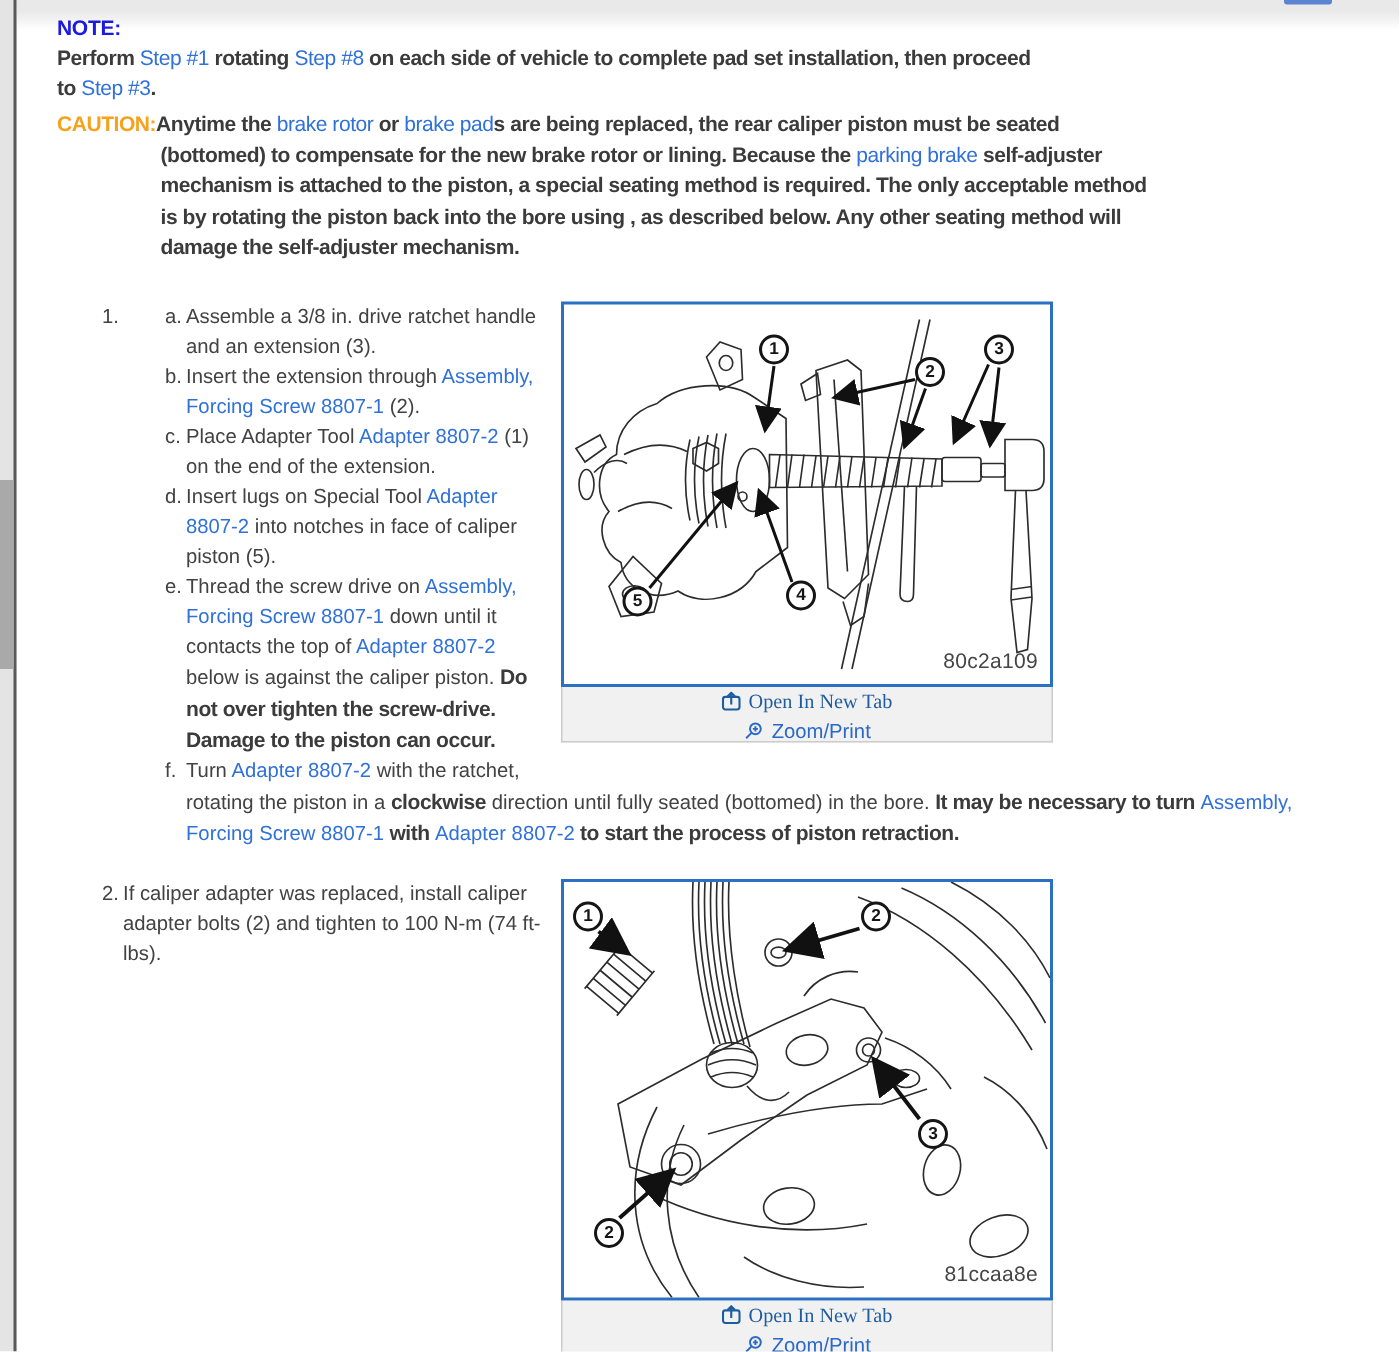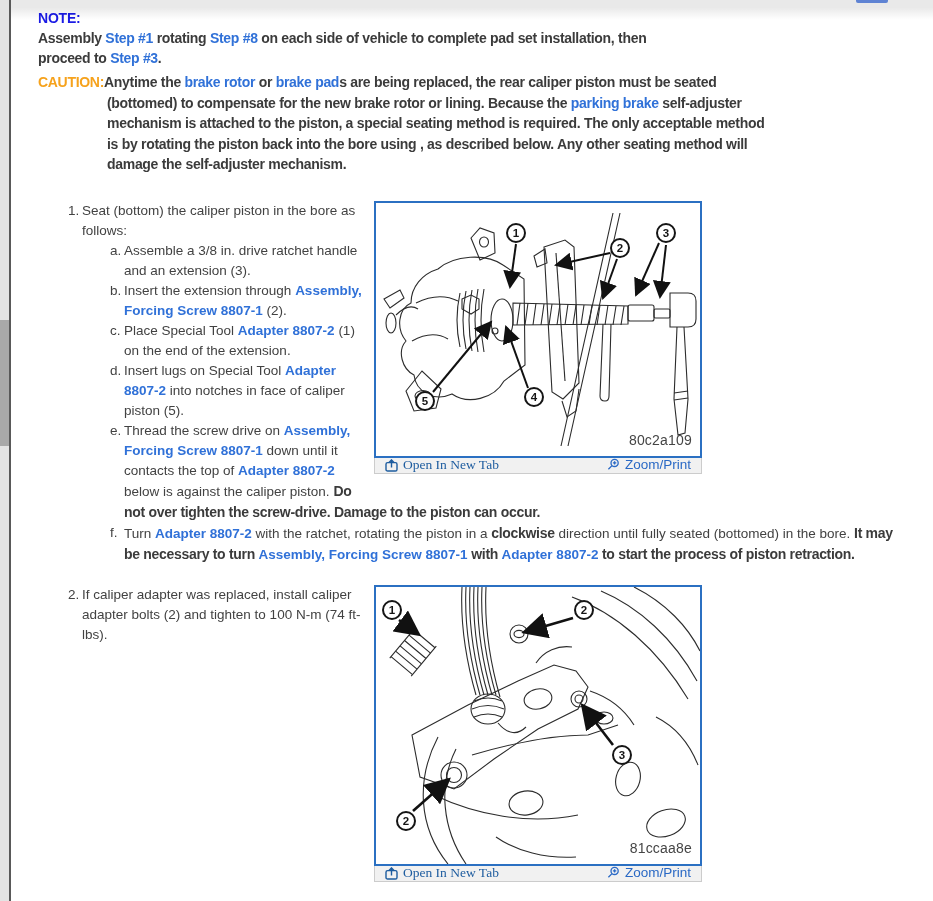--- a/index.html
+++ b/index.html
@@ -16,42 +16,42 @@
   .topfade{position:absolute;left:11px;right:0;top:7px;height:13px;z-index:4;pointer-events:none;
            background:linear-gradient(to bottom,rgba(0,0,0,0.09),rgba(0,0,0,0));}
   .toppill{position:absolute;left:856px;top:0;width:32px;height:3px;background:#5f83d3;
            border-radius:0 0 2px 2px;z-index:6;}
 
   .content{position:absolute;left:38px;top:8px;width:868px;}
 
   .note-label{font-size:14px;font-weight:bold;color:#1b1be5;line-height:20px;letter-spacing:-0.2px;}
   .note-body{font-size:14px;font-weight:bold;color:#3b3b3b;line-height:20px;max-width:664px;
              letter-spacing:-0.3px;}
-  .lnk{color:#3071d8;text-decoration:none;font-weight:bold;cursor:pointer;}
+  .lnk{color:#3071d8;text-decoration:none;font-weight:normal;cursor:pointer;}
   .caution{margin-top:4px;font-size:14px;font-weight:bold;color:#3b3b3b;line-height:20.5px;
            max-width:672px;padding-left:69px;text-indent:-69px;letter-spacing:-0.3px;}
   .caution-label{color:#f6a21c;}
 
   .steps{margin-top:26px;}
   .step{position:relative;font-size:13.5px;color:#424242;line-height:20px;padding-left:44px;}
   .step + .step{margin-top:20px;}
   .step-num{position:absolute;left:30px;top:0;}
   .sub{position:relative;padding-left:42px;}
   .sub-num{position:absolute;left:28px;top:0;}
   .rich strong{font-size:14px;letter-spacing:-0.3px;color:#3b3b3b;}
 
   
   .fig{float:right;width:328px;margin:0 204px 12px 8px;}
   .imgbox{position:relative;box-sizing:border-box;width:328px;border:2px solid #2b70c2;background:#fff;}
   .fig1 .imgbox{height:257px;}
   .fig2 .imgbox{height:281px;}
   .imgbox svg{display:block;}
   .imgbar{box-sizing:border-box;display:flex;justify-content:space-between;align-items:center;
-          width:328px;height:16px;background:#f1f1f1;border:1px solid #cccccc;border-top:none;
-          padding:0 10px;}
+          width:328px;height:37px;background:#f1f1f1;border:1px solid #cccccc;border-top:none;
+          padding:0 10px;flex-direction:column;}
   .imgbar a{display:flex;align-items:center;gap:5px;text-decoration:none;font-size:13.5px;}
   .open-link{color:#1d5c9f;font-family:"Liberation Serif",serif;}
   .zoom-link{color:#2a69c5;}
 
   .callout{position:absolute;width:20px;height:20px;margin-left:-10px;margin-top:-10px;
            box-sizing:border-box;border:2px solid #151515;border-radius:50%;background:#fff;
            color:#151515;font-size:11.5px;font-weight:bold;text-align:center;line-height:16px;z-index:3;}
   .figcode{position:absolute;right:8px;bottom:6px;font-size:14px;color:#454545;letter-spacing:0.2px;}
 </style>
 </head>
@@ -60,21 +60,21 @@
 <div class="gutter">
   <div class="gutter-thumb"></div>
 </div>
 <div class="topbar"></div>
 <div class="topfade"></div>
 <div class="toppill"></div>
 
 <div class="content">
 
   <div class="note-label">NOTE:</div>
-  <div class="note-body rich"><span>Assembly </span><a href="#" class="lnk">Step #1</a><span> rotating </span><a href="#" class="lnk">Step #8</a><span> on each side of vehicle to complete pad set installation, then proceed to </span><a href="#" class="lnk">Step #3</a><span>.</span></div>
+  <div class="note-body rich"><span>Perform </span><a href="#" class="lnk">Step #1</a><span> rotating </span><a href="#" class="lnk">Step #8</a><span> on each side of vehicle to complete pad set installation, then proceed to </span><a href="#" class="lnk">Step #3</a><span>.</span></div>
 
   <div class="caution rich-wrap"><span class="caution-label">CAUTION:</span><span class="rich"><span>Anytime the </span><a href="#" class="lnk">brake rotor</a><span> or </span><a href="#" class="lnk">brake pad</a><span>s are being replaced, the rear caliper piston must be seated (bottomed) to compensate for the new brake rotor or lining. Because the </span><a href="#" class="lnk">parking brake</a><span> self-adjuster mechanism is attached to the piston, a special seating method is required. The only acceptable method is by rotating the piston back into the bore using , as described below. Any other seating method will damage the self-adjuster mechanism.</span></span></div>
 
   <div class="steps">
 
     <div class="step">
 
       <aside class="fig fig1">
         <div class="imgbox">
           <svg width="324" height="253" viewBox="0 0 324 253">
@@ -158,34 +158,33 @@
                   <circle cx="8.6" cy="4.9" r="3.6"></circle>
                   <path d="M8.6 3.2 v3.4 M6.9 4.9 h3.4 M6 7.6 L2.4 11.2"></path>
                 </g>
               </svg>
               <span>Zoom/Print</span>
             </a>
         </div>
       </aside>
 
       <span class="step-num">1.</span>
-      <div class="rich"><span>Seat (bottom) the caliper piston in the bore as follows:</span></div>
 
       <div class="substeps">
         <div class="sub">
           <span class="sub-num">a.</span>
           <div class="rich"><span>Assemble a 3/8 in. drive ratchet handle and an extension (3).</span></div>
         </div>
         <div class="sub">
           <span class="sub-num">b.</span>
           <div class="rich"><span>Insert the extension through </span><a href="#" class="lnk">Assembly, Forcing Screw 8807-1</a><span> (2).</span></div>
         </div>
         <div class="sub">
           <span class="sub-num">c.</span>
-          <div class="rich"><span>Place Special Tool </span><a href="#" class="lnk">Adapter 8807-2</a><span> (1) on the end of the extension.</span></div>
+          <div class="rich"><span>Place Adapter Tool </span><a href="#" class="lnk">Adapter 8807-2</a><span> (1) on the end of the extension.</span></div>
         </div>
         <div class="sub">
           <span class="sub-num">d.</span>
           <div class="rich"><span>Insert lugs on Special Tool </span><a href="#" class="lnk">Adapter 8807-2</a><span> into notches in face of caliper piston (5).</span></div>
         </div>
         <div class="sub">
           <span class="sub-num">e.</span>
           <div class="rich"><span>Thread the screw drive on </span><a href="#" class="lnk">Assembly, Forcing Screw 8807-1</a><span> down until it contacts the top of </span><a href="#" class="lnk">Adapter 8807-2</a><span> below is against the caliper piston. </span><strong>Do not over tighten the screw-drive. Damage to the piston can occur.</strong></div>
         </div>
         <div class="sub">

